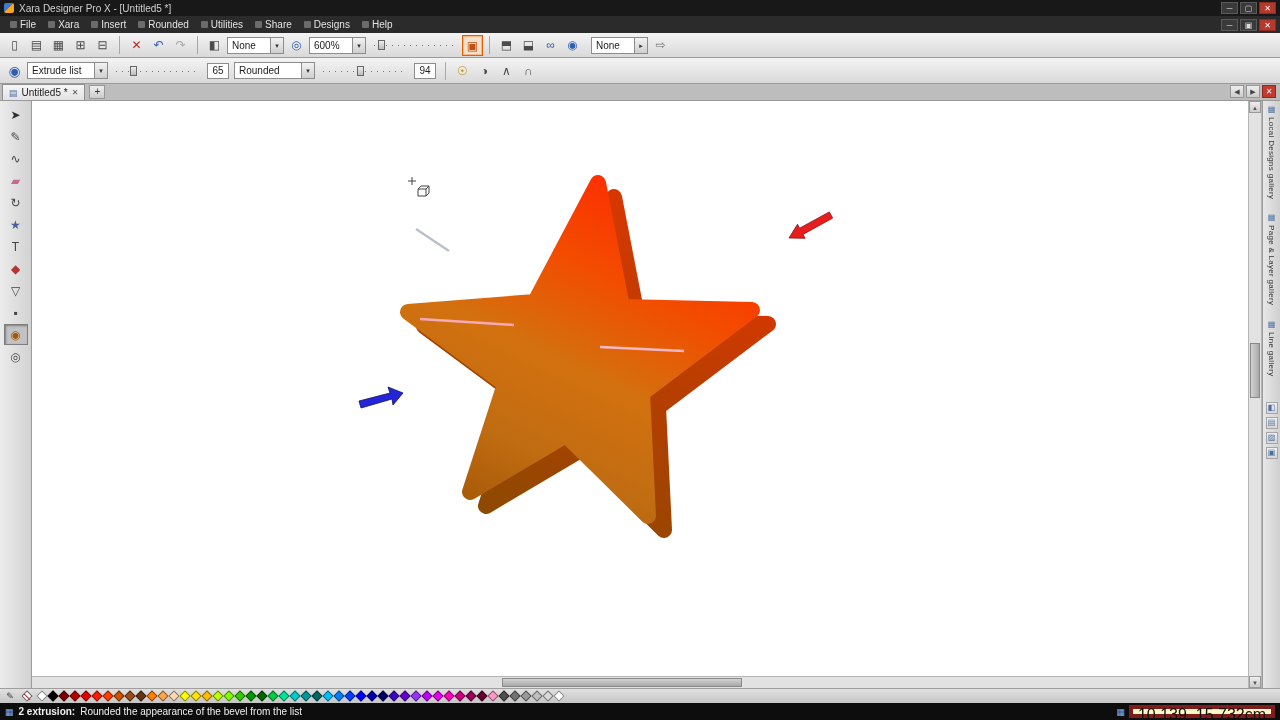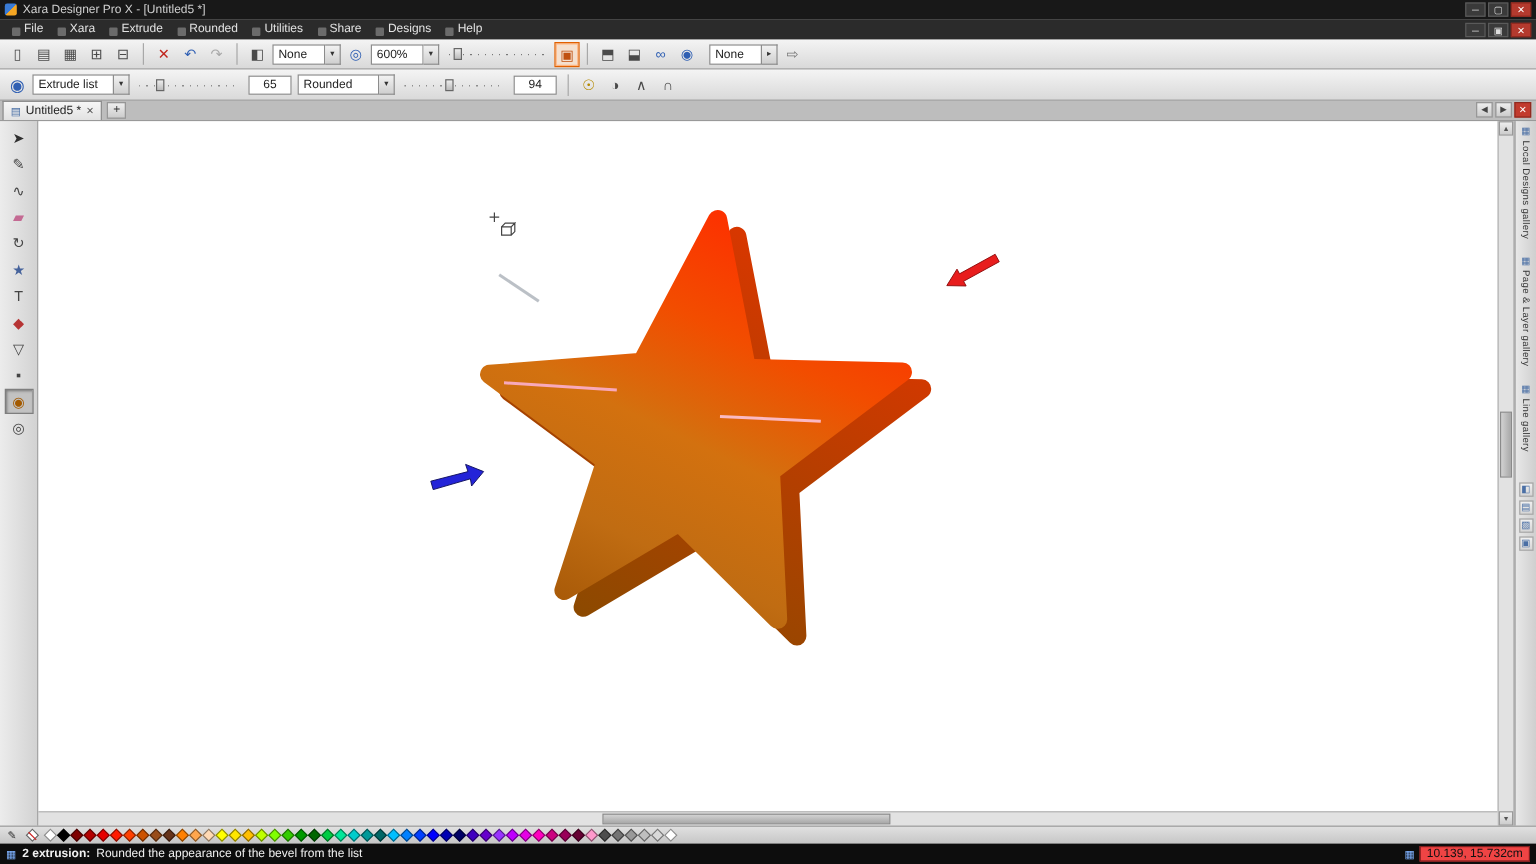--- a/index.html
+++ b/index.html
@@ -11,39 +11,39 @@
 
   
   .titlebar{display:flex;align-items:center;height:16px;background:#181818;color:#cfcfcf;font-size:10px;padding:0 4px;gap:5px}
   .app-icon{width:10px;height:10px;background:linear-gradient(135deg,#3a7bd5 50%,#f5a623 50%);border-radius:2px}
   .tb-controls{margin-left:auto;display:flex;gap:2px}
   .wbtn{width:17px;height:12px;font-size:8px;line-height:11px;text-align:center;color:#ddd;background:#3a3a3a;border:1px solid #5a5a5a}
   .wbtn.close{background:#b43a2e;border-color:#8f2a20;color:#fff}
 
   
   .menubar{display:flex;align-items:center;height:17px;background:#2b2b2b;color:#e2e2e2;font-size:10px;padding:0 4px}
-  .menu-item{display:flex;align-items:flex-end;gap:3px;padding:1px 6px}
+  .menu-item{display:flex;align-items:center;gap:3px;padding:1px 6px}
   .menu-ico{width:7px;height:7px;background:#6b6b6b;border-radius:1px;display:inline-block}
   .mb-controls{margin-left:auto;display:flex;gap:2px}
 
   
   .toolbar{display:flex;align-items:center;background:linear-gradient(#f4f4f4,#d9d9d9);border-bottom:1px solid #9b9b9b;padding:0 4px;gap:2px}
   .toolbar1{height:25px}
   .toolbar2{height:26px}
   .icon-group{display:flex;align-items:center;gap:1px}
   .tbtn{width:21px;height:20px;font-size:12px;color:#4a4a4a;text-align:center;line-height:20px}
   .tbtn.hl{border:1px solid #e06000;box-shadow:inset 0 0 0 1px #ffb580;background:#f4e0cf;height:21px}
   .sep{width:1px;height:18px;background:#a8a8a8;margin:0 4px}
   .dd{display:flex;align-items:center}
   .dd-val{display:flex;align-items:center;height:17px;background:#fff;border:1px solid #8c8c8c;font-size:10px;padding:0 4px;min-width:44px;color:#222}
   .dd-btn{width:13px;height:17px;border:1px solid #8c8c8c;border-left:none;background:linear-gradient(#f2f2f2,#cfcfcf);font-size:7px;color:#333;text-align:center;line-height:15px}
   .slider{position:relative;width:84px;height:16px;margin:0 4px}
   .slider .track{position:absolute;left:2px;right:2px;top:8px;height:1px;background:repeating-linear-gradient(90deg,#777 0 1px,transparent 1px 6px)}
   .slider .handle{position:absolute;top:3px;width:7px;height:10px;background:linear-gradient(#eee,#bbb);border:1px solid #666}
-  .numfield{width:36px;height:16px;background:#fff;border:1px solid #8c8c8c;font-size:10px;text-align:center;line-height:14px;color:#222;margin:0 3px}
+  .numfield{width:22px;height:16px;background:#fff;border:1px solid #8c8c8c;font-size:10px;text-align:center;line-height:14px;color:#222;margin:0 3px}
 
   
   .tabbar{display:flex;align-items:flex-end;height:17px;background:#bdbdbd;border-bottom:1px solid #999;padding:0 2px}
   .tab{display:flex;align-items:center;gap:4px;height:16px;background:linear-gradient(#f6f6f6,#e2e2e2);border:1px solid #8f8f8f;border-bottom:none;font-size:10px;padding:0 6px;color:#222}
   .tab-doc{color:#4a6fa5;font-size:9px}
   .tab-close{font-size:8px;color:#555}
   .newtab{width:16px;height:14px;font-size:10px;color:#333;background:linear-gradient(#eee,#ccc);border:1px solid #979797;line-height:12px;margin:0 0 1px 4px;text-align:center}
   .tab-nav{margin-left:auto;display:flex;align-items:center;gap:2px;padding:0 2px 2px 0}
   .navbtn{width:14px;height:13px;font-size:7px;color:#444;background:linear-gradient(#eee,#ccc);border:1px solid #979797;text-align:center;line-height:11px}
   .navbtn.closered{color:#fff;background:#c23b2e;border-color:#8f2a20;font-size:8px}
@@ -77,21 +77,21 @@
   .pal-ico{font-size:9px;color:#333;width:12px;text-align:center}
   .nocolor{position:relative;width:8px;height:8px;background:#fff;border:1px solid #666;transform:rotate(45deg);margin:0 3px}
   .nocolor::after{content:"";position:absolute;left:-1px;top:3px;width:9px;height:1px;background:#c22}
   .swatches{display:flex;align-items:center;gap:3px}
   .swatch{width:8px;height:8px;transform:rotate(45deg);border:1px solid rgba(0,0,0,.45);display:inline-block}
 
   
   .statusbar{position:absolute;left:0;top:703px;width:1280px;height:17px;background:#0d0d0d;color:#f0f0f0;font-size:10px;display:flex;align-items:center;padding:0 5px;gap:5px}
   .status-ico{color:#7fb2ff;font-size:9px}
   .coords{margin-left:auto;display:flex;align-items:center;gap:4px}
-  .coords-box{background:#ef4444;color:#111;border:1px solid #7f1d1d;padding:0 5px;font-size:10px;height:13px;line-height:12px}
+  .coords-box{background:#fef9c3;color:#111;border:4px solid #7f1d1d;padding:0 5px;font-size:16px;height:13px;line-height:12px}
 </style>
 </head>
 <body>
 
 <div class="window">
 
   <div class="titlebar">
     <span class="app-icon"></span>
     <span>Xara Designer Pro X - [Untitled5 *]</span>
     <span class="tb-controls">
@@ -106,21 +106,21 @@
         <div class="menu-item">
           <span class="menu-ico"></span>
           <span>File</span>
         </div>
         <div class="menu-item">
           <span class="menu-ico"></span>
           <span>Xara</span>
         </div>
         <div class="menu-item">
           <span class="menu-ico"></span>
-          <span>Extrude</span>
+          <span>Insert</span>
         </div>
         <div class="menu-item">
           <span class="menu-ico"></span>
           <span>Rounded</span>
         </div>
         <div class="menu-item">
           <span class="menu-ico"></span>
           <span>Utilities</span>
         </div>
         <div class="menu-item">

